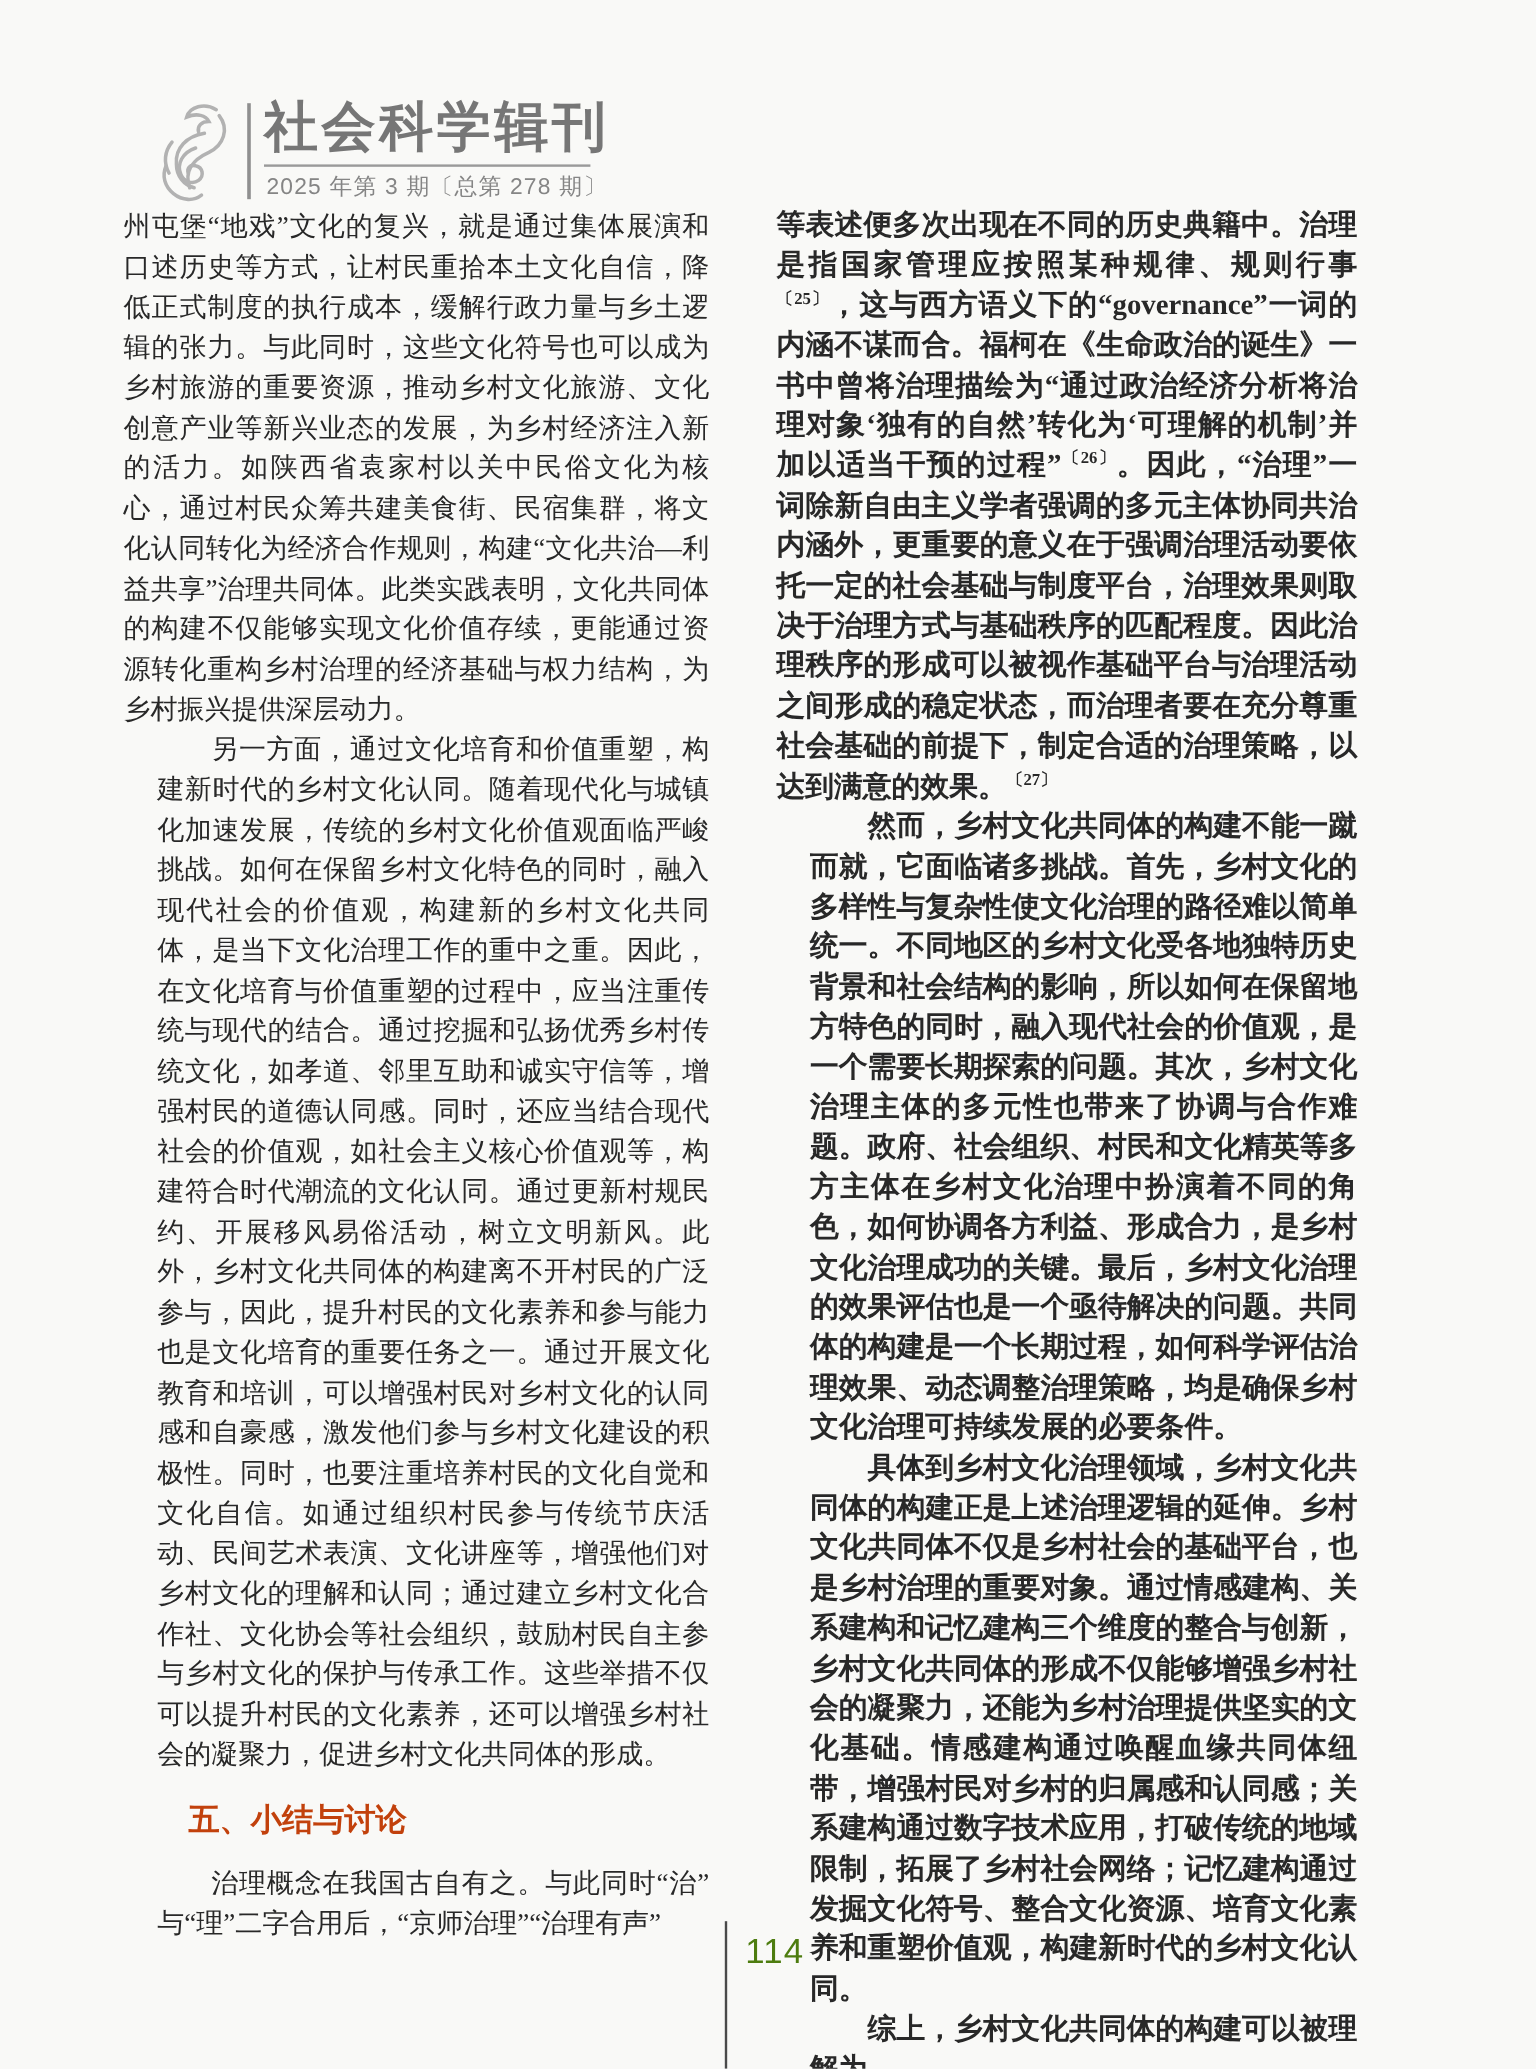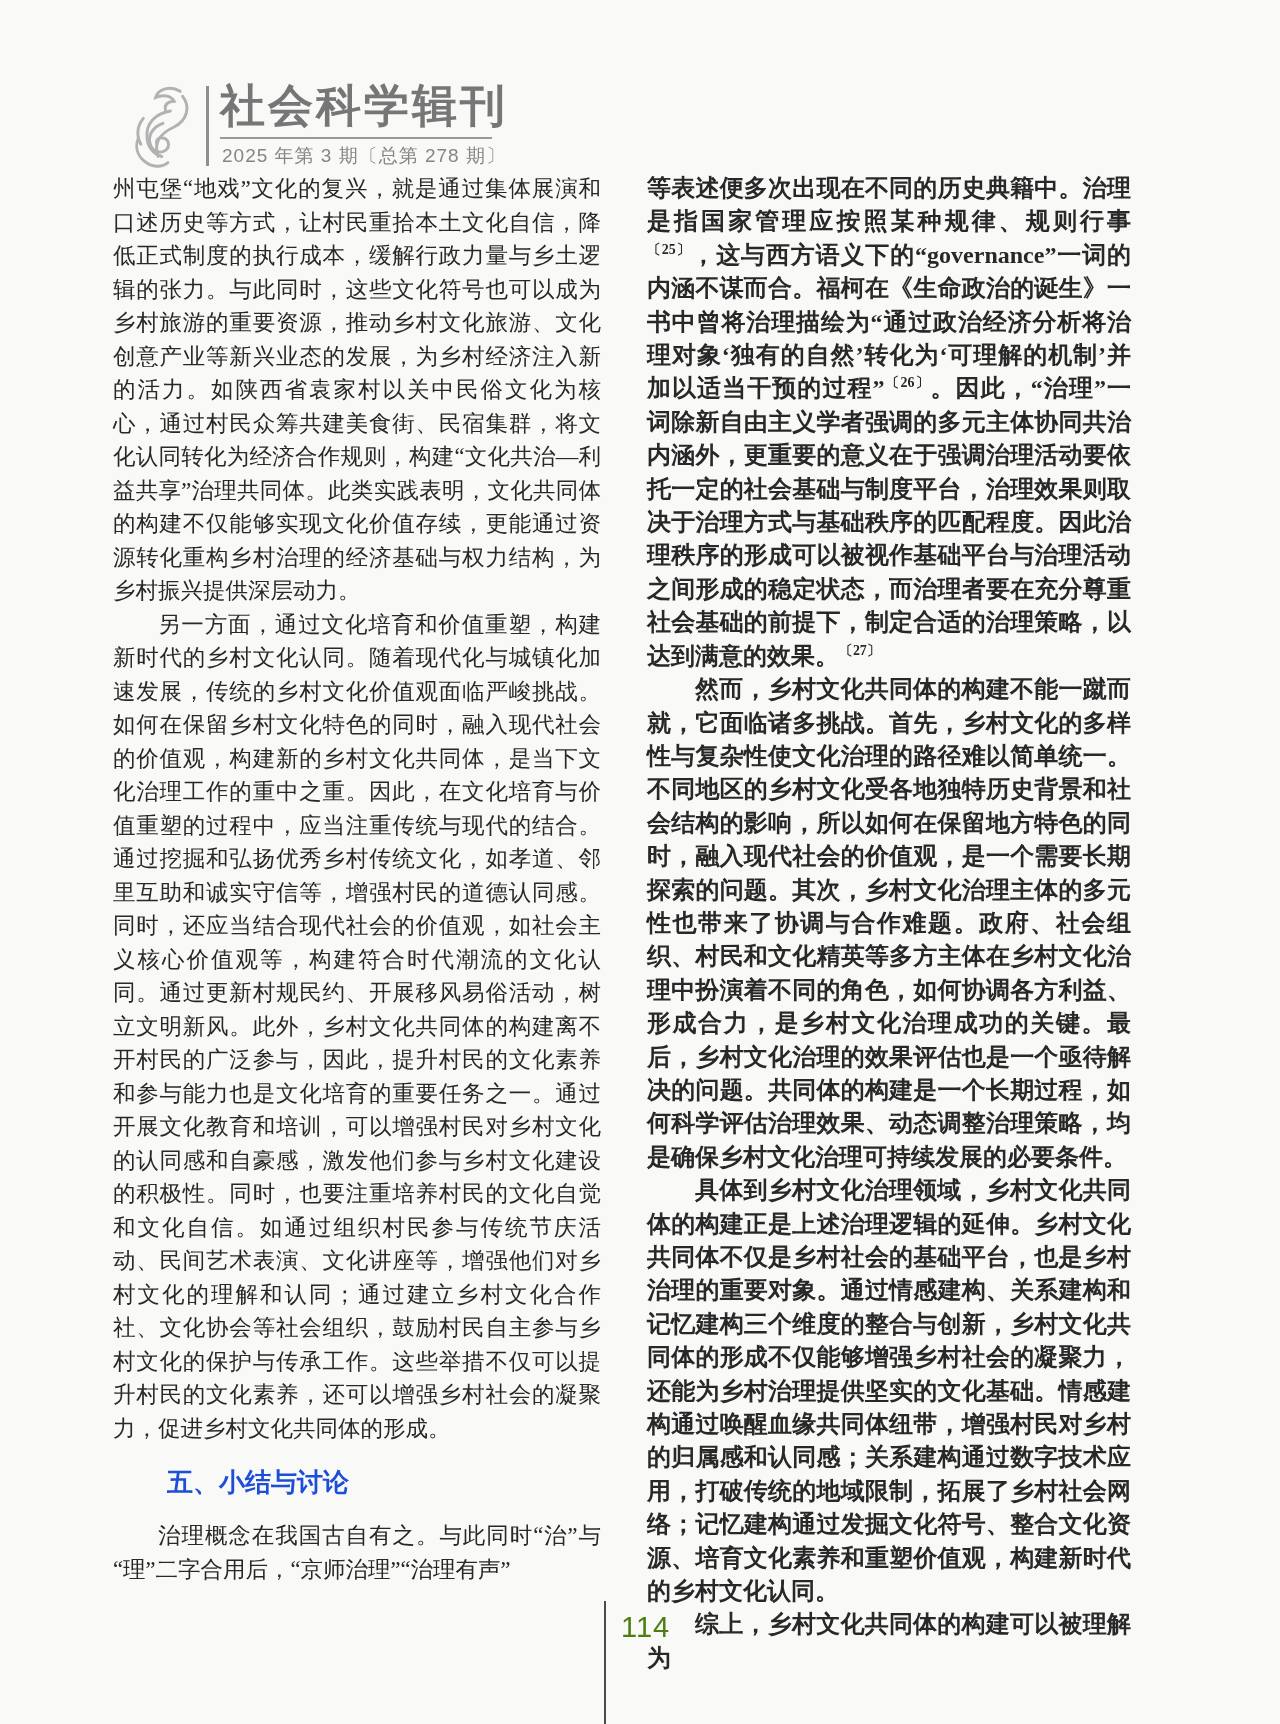--- a/index.html
+++ b/index.html
@@ -35,26 +35,26 @@
     font-family: "Liberation Sans", "DejaVu Sans", sans-serif;
     text-align: center;
   }
 
   
   .col {
     position: absolute; top: 172px;
     text-align: justify;
     color: #282828;
   }
-  .col-left  { left: 113px; width: 488px; font-size: 22.5px; line-height: 33.5px; }
+  .col-left  { left: 103px; width: 488px; font-size: 22.5px; line-height: 33.5px; }
   .col-right { left: 647px; width: 484px; font-size: 24px; line-height: 33.4px; font-weight: bold; }
   p.para { margin: 0; padding: 0; }
-  p.indent { text-indent: 2em; }
+  p.indent { text-indent: 2em; margin-left: 28px; }
   .section-heading {
-    font-size: 26px; font-weight: bold; color: #1d4ed8;
+    font-size: 26px; font-weight: bold; color: #c2410c;
     margin: 20px 0 18px 0; padding-left: 54px; line-height: 36px;
   }
   sup.ref {
     font-size: 0.58em; line-height: 0; vertical-align: super;
     letter-spacing: 0;
   }
 
   
   .footer-vrule {
     position: absolute; left: 604px; top: 1601px;

